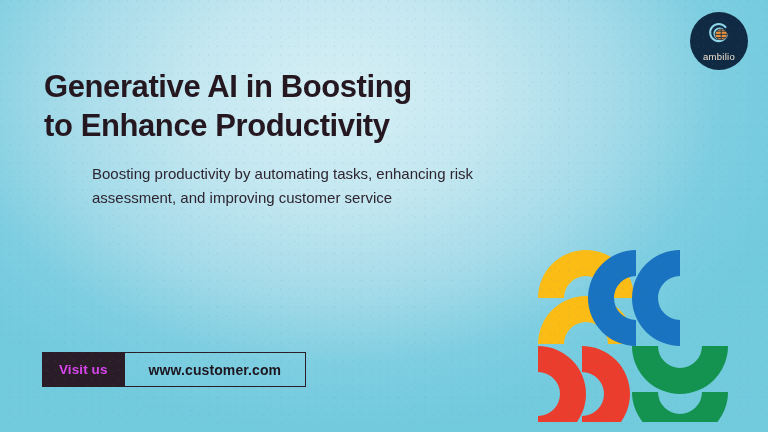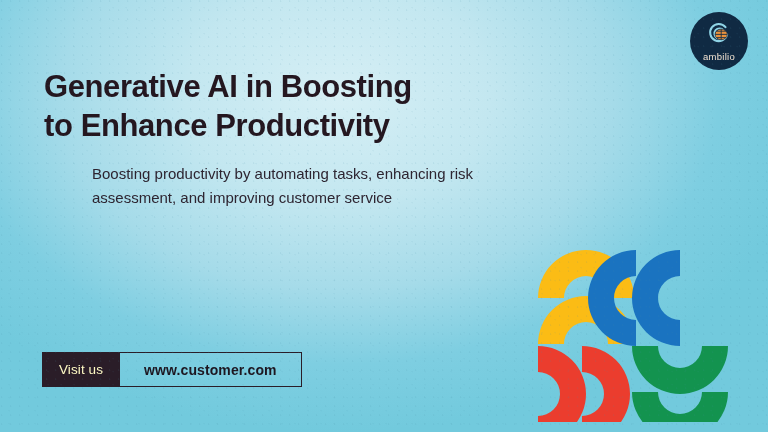--- a/index.html
+++ b/index.html
@@ -74,23 +74,23 @@
   .subhead .s2 { display:block; }
 
   
   .cta {
     position:absolute; left:42px; top:352px;
     display:flex; align-items:stretch;
     height:35px;
   }
   .cta-tag {
     background:#2a1d28;
-    color:#fef9c3;
+    color:#d946ef;
     font-size:13.5px;
-    font-weight:normal;
+    font-weight:bold;
     display:flex; align-items:center; justify-content:center;
     padding:0 17px;
     letter-spacing:.1px;
   }
   .cta-url {
     border:1.4px solid #2a1d28;
     border-left:none;
     color:#1d1620;
     font-size:14px;
     font-weight:bold;

